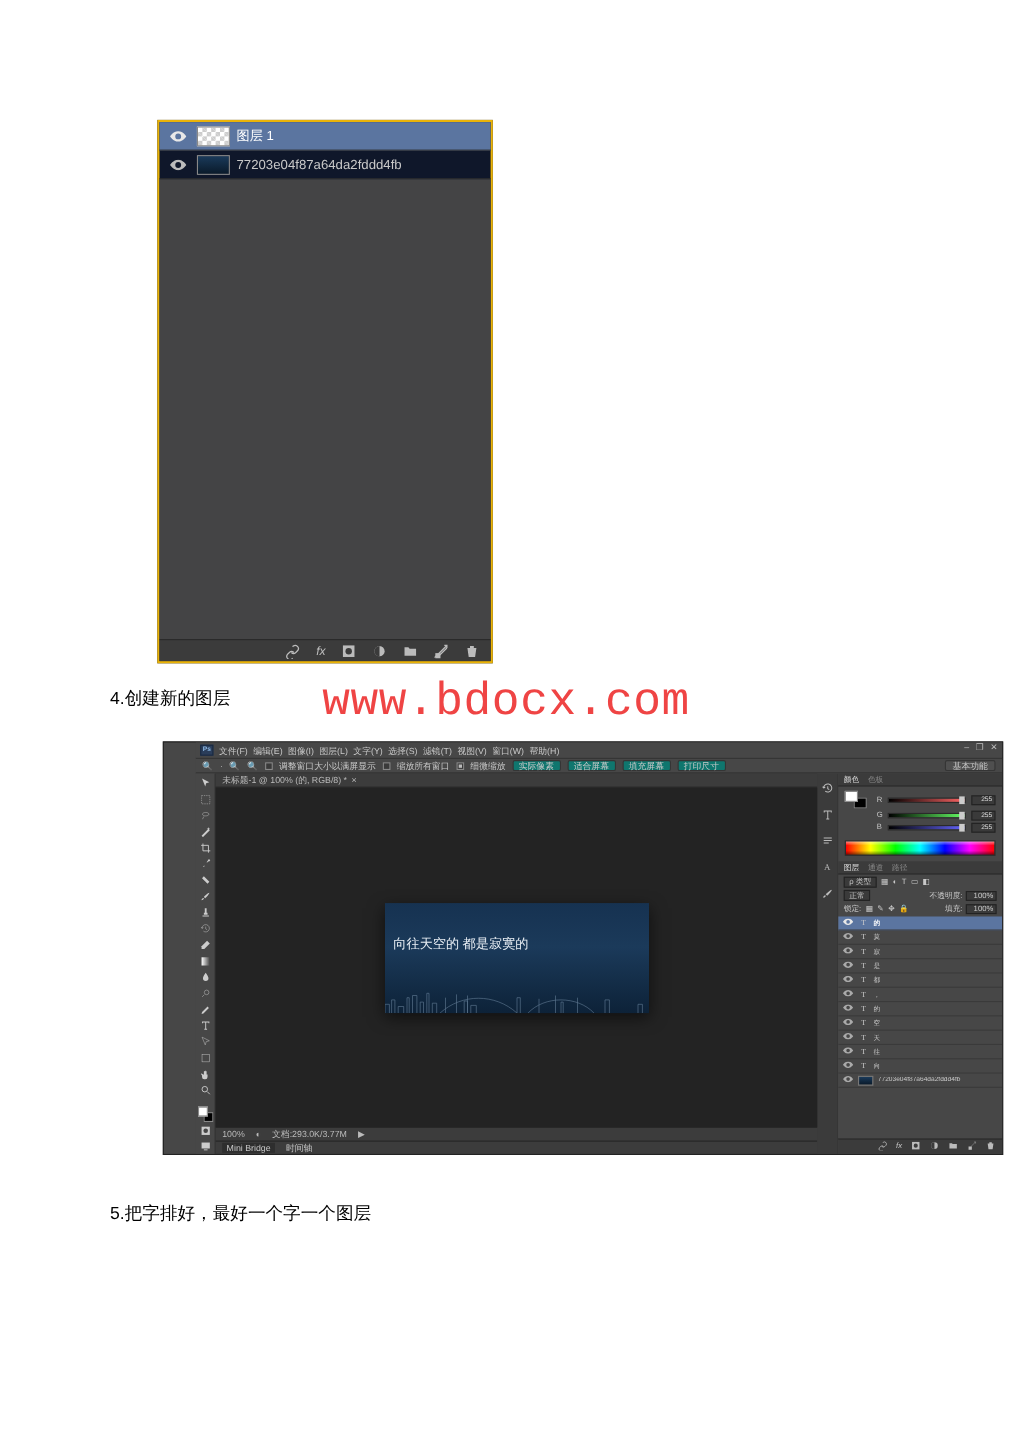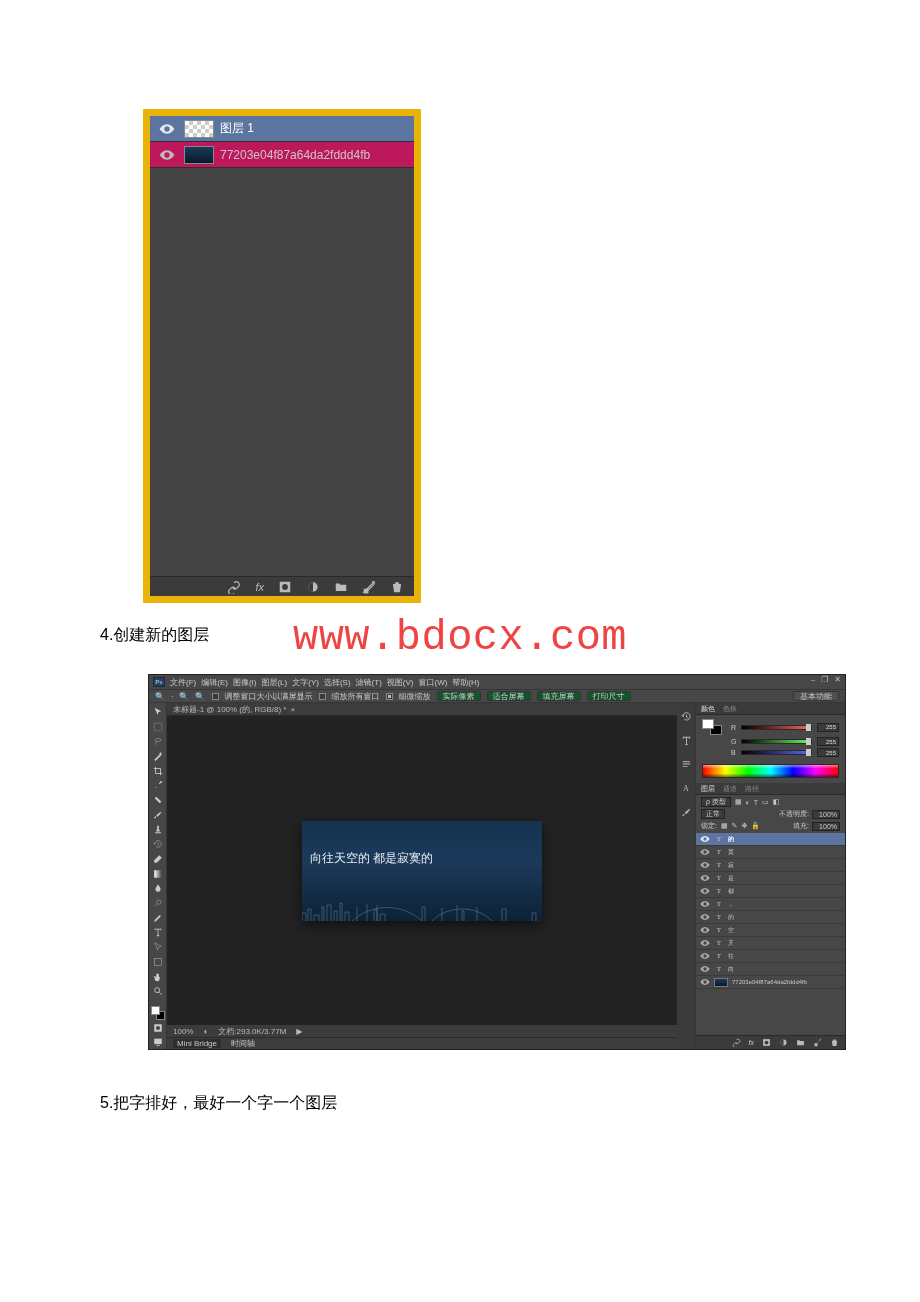--- a/index.html
+++ b/index.html
@@ -21,24 +21,24 @@
     font-family: Liberation Mono, monospace;
     pointer-events: none;
     z-index: 5;
   }
 
   
   .panel1 {
     position: absolute;
     left: 143px;
     top: 109px;
-    width: 278px;
+    width: 305px;
     height: 494px;
-    background: #be185d;
-    border: 7px solid #eab308;
+    background: #0f172a;
+    border: 2px solid #eab308;
     font-size: 12px;
     color: #c8c8c8;
   }
   .panel1 .row {
     display: flex;
     align-items: center;
     height: 26px;
     border-bottom: 1px solid #2e2e2e;
     padding: 0 6px;
     gap: 6px;
@@ -94,28 +94,29 @@
     color: #000;
   }
   .step4 { top: 625px; }
   .step5 { top: 1093px; }
 
   
   .ps {
     position: absolute;
     left: 148px;
     top: 674px;
-    width: 698px;
+    width: 764px;
     height: 376px;
     background: #474747;
     border: 1px solid #222;
     font-size: 8px;
     color: #c8c8c8;
     display: flex;
     flex-direction: column;
+    padding-left: 29px;
   }
   .ps .menubar {
     display: flex;
     align-items: center;
     height: 14px;
     background: #474747;
     padding: 0 4px;
     gap: 5px;
     position: relative;
   }
@@ -146,21 +147,21 @@
   }
   .ps .optbar .chk {
     width: 7px; height: 7px; border: 1px solid #888; background: #3a3a3a;
   }
   .ps .optbar .chk.on::after {
     content: ""; display: block; width: 3px; height: 3px; margin: 1px; background: #bbb;
   }
   .ps .optbar .pill {
     padding: 0 5px;
     height: 10px;
-    background: #14532d;
+    background: #0f766e;
     border: 1px solid #353535;
     border-radius: 2px;
     display: flex; align-items: center;
   }
   .ps .optbar .right-btn {
     position: absolute; right: 6px;
     padding: 0 6px;
     height: 10px;
     background: #4f4f4f;
     border: 1px solid #353535;

